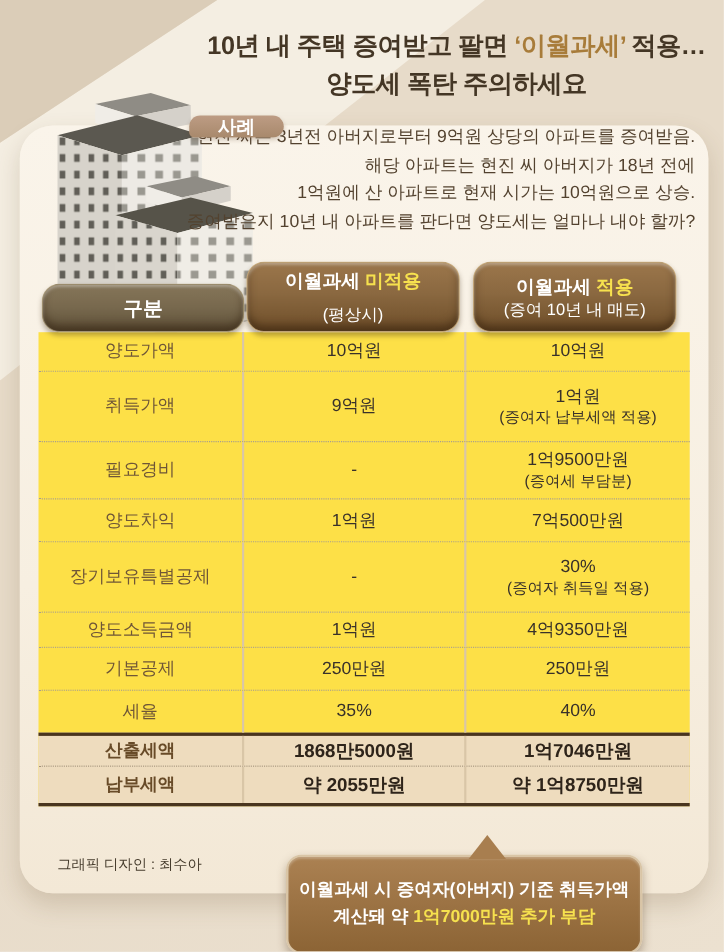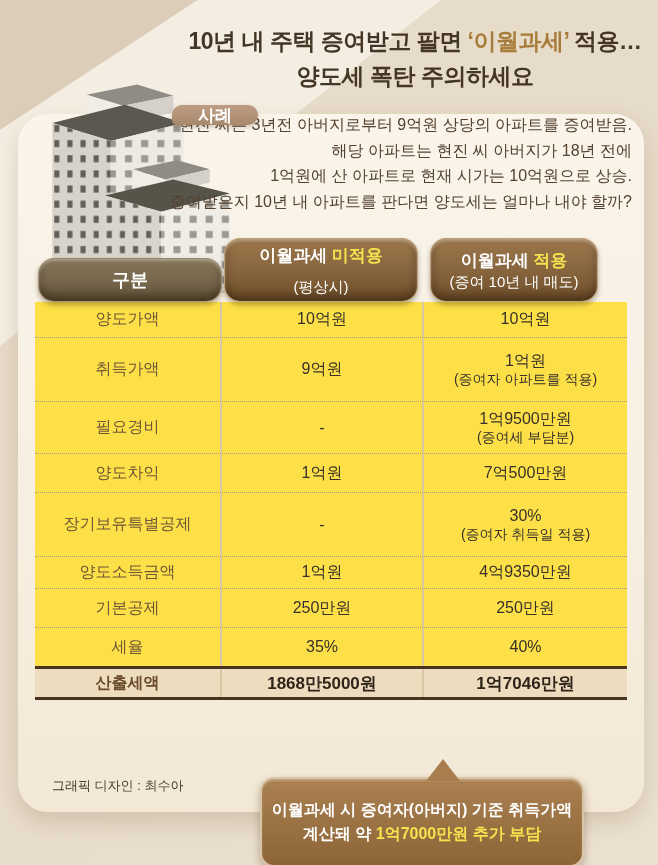--- a/index.html
+++ b/index.html
@@ -50,21 +50,21 @@
                0 3px 5px rgba(60,40,15,.35);
     border:1px solid rgba(205,177,131,.8); }
   .tab .t1 { font-size:17px; font-weight:bold; line-height:22px; }
   .tab .t2 { font-size:15px; line-height:19px; }
   .tab .accent { color:#f6e14e; }
   .tab-gubun { left:3px; top:20px; width:184px; height:44px;
     background:linear-gradient(180deg,#857559 0%,#77684d 50%,#5f5139 100%);
     border:1px solid rgba(190,175,140,.6); }
   .tab-gubun .t1 { font-size:18px; }
   .tab-c2 { left:189px; top:0; width:194px; height:64px;gap:10px; }
-  .tab-c3 { left:395px; top:0; width:168px; height:64px; }
+  .tab-c3 { left:395px; top:0; width:185px; height:64px; }
 
   .tbody { margin-top:64px; background:#fde047; }
   .row { display:grid; grid-template-columns:185px 202px 205px; }
   .row > div { display:flex; align-items:center; justify-content:center; text-align:center; }
   .row .lbl { color:#6f5637; font-size:16px; }
   .row .val { color:#39312a; font-size:16px; }
   .row .c2, .row .c3 { border-left:2px solid #d9c6a7; }
   .row .stack { flex-direction:column; line-height:19px; }
   .row .note { font-size:14px; color:#39312a; line-height:17px; margin-top:1px; }
   .rows-normal .row { border-bottom:1px dotted #a79d8e; }
@@ -162,21 +162,21 @@
       <div class="row r0">
         <div class="lbl">양도가액</div>
         <div class="val c2">10억원</div>
         <div class="val c3">10억원</div>
       </div>
       <div class="row r1">
         <div class="lbl">취득가액</div>
         <div class="val c2">9억원</div>
         <div class="val c3 stack">
           <div>1억원</div>
-          <div class="note">(증여자 아파트를 적용)</div>
+          <div class="note">(증여자 납부세액 적용)</div>
         </div>
       </div>
       <div class="row r2">
         <div class="lbl">필요경비</div>
         <div class="val c2">-</div>
         <div class="val c3 stack">
           <div>1억9500만원</div>
           <div class="note">(증여세 부담분)</div>
         </div>
       </div>
@@ -208,20 +208,25 @@
         <div class="val c2">35%</div>
         <div class="val c3">40%</div>
       </div>
     </div>
     <div class="hl-group">
       <div class="row r9">
         <div class="lbl">산출세액</div>
         <div class="val c2">1868만5000원</div>
         <div class="val c3">1억7046만원</div>
       </div>
+      <div class="row r10">
+        <div class="lbl">납부세액</div>
+        <div class="val c2">약 2055만원</div>
+        <div class="val c3">약 1억8750만원</div>
+      </div>
     </div>
   </div>
 </div>
 
 <div class="callout">
   <div class="callout-tail"></div>
   <div>이월과세 시 증여자(아버지) 기준 취득가액</div>
   <div><span>계산돼 약 </span><span class="accent">1억7000만원 추가 부담</span></div>
 </div>
 

